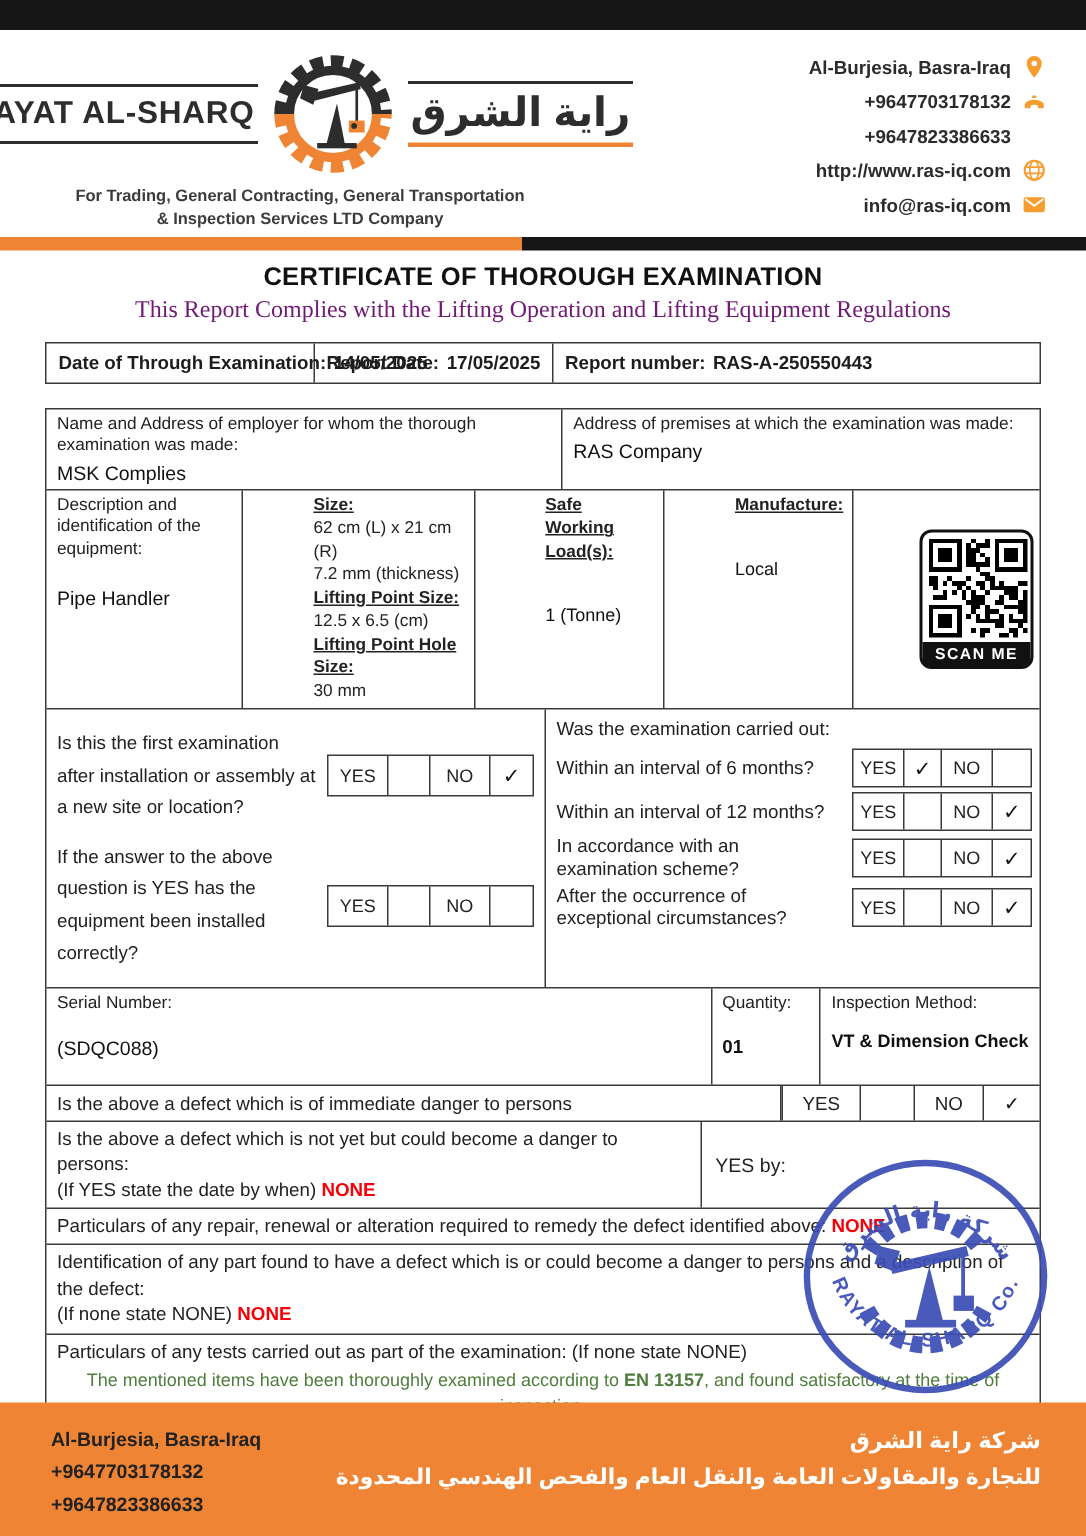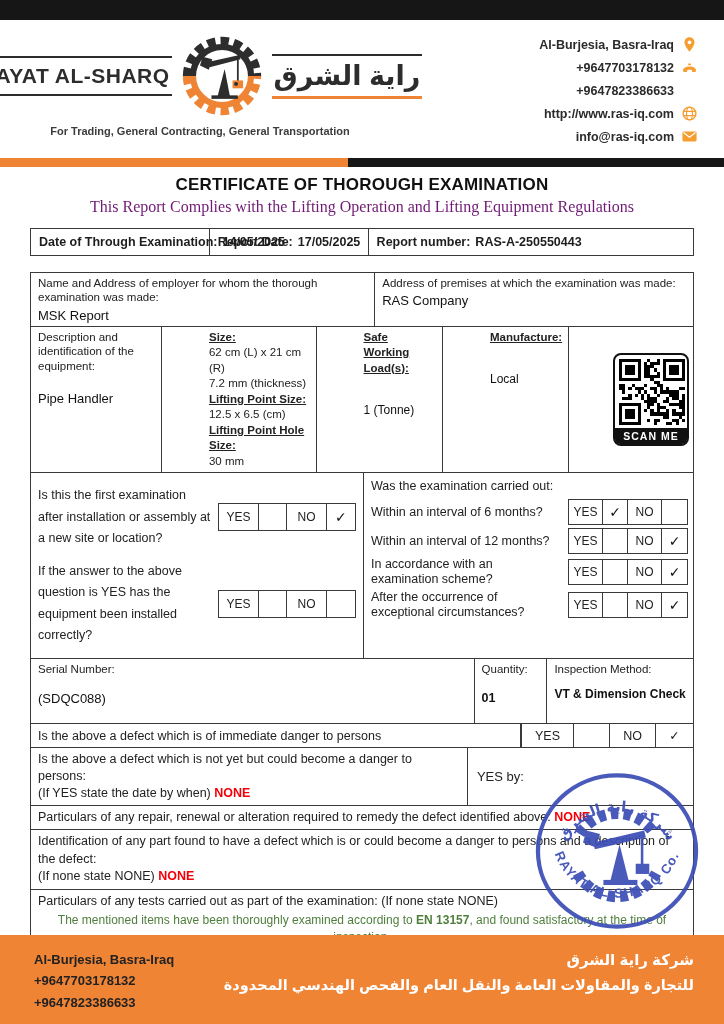--- a/index.html
+++ b/index.html
@@ -143,20 +143,21 @@
             <rect x="38" y="72" width="30" height="4"></rect>
             <rect x="67" y="29" width="2" height="28"></rect>
             <rect x="62" y="55" width="12" height="9" fill="#EE8434"></rect>
             <circle cx="66" cy="59" r="2.2" fill="#2d2d2d"></circle>
           </g>
         </svg>
         <span class="logo-ar">راية الشرق</span>
       </div>
       <div class="tagline">
         <div>For Trading, General Contracting, General Transportation</div>
+        <div>&amp; Inspection Services LTD Company</div>
       </div>
     </div>
 
     <div class="contact-block">
       <div class="c-row">
         <span class="c-text">Al-Burjesia, Basra-Iraq</span>
         <span class="c-icon">
           <svg viewBox="0 0 24 24">
               <path fill="#F59D2F" d="M12 1.8C8 1.8 4.9 4.9 4.9 8.9c0 5.3 7.1 13.3 7.1 13.3s7.1-8 7.1-13.3c0-4-3.1-7.1-7.1-7.1z"></path>
               <circle cx="12" cy="8.9" r="2.6" fill="#fff"></circle>
@@ -221,21 +222,21 @@
       <span>Report number:</span>
       <b>RAS-A-250550443</b>
     </div>
   </div>
 
   <div class="main-table">
 
     <div class="row parties">
       <div class="cell p-left">
         <div class="lbl">Name and Address of employer for whom the thorough examination was made:</div>
-        <div class="val">MSK Report</div>
+        <div class="val">MSK Complies</div>
       </div>
       <div class="cell p-right">
         <div class="lbl">Address of premises at which the examination was made:</div>
         <div class="val">RAS Company</div>
       </div>
     </div>
 
     <div class="row equip">
       <div class="cell e-desc">
         <div class="lbl">Description and identification of the equipment:</div>

